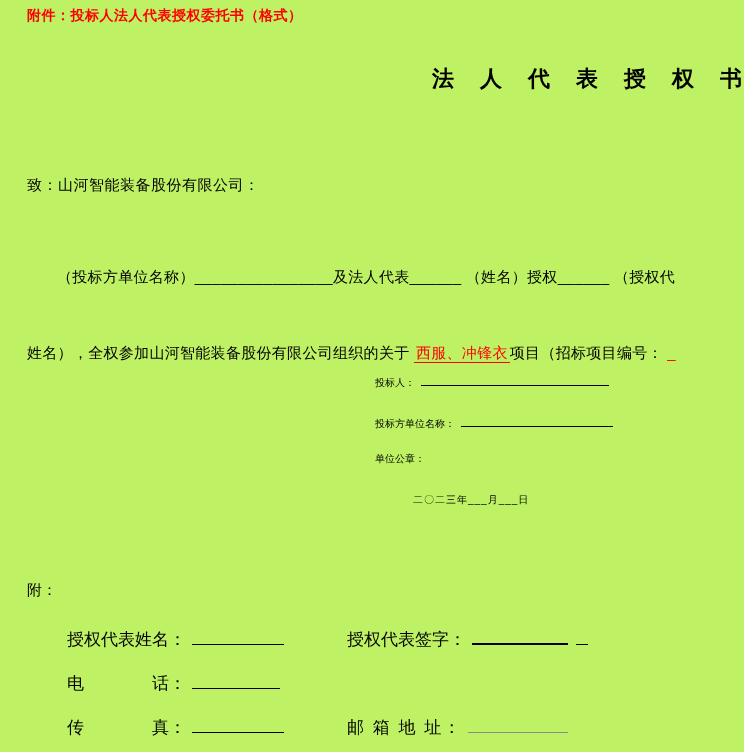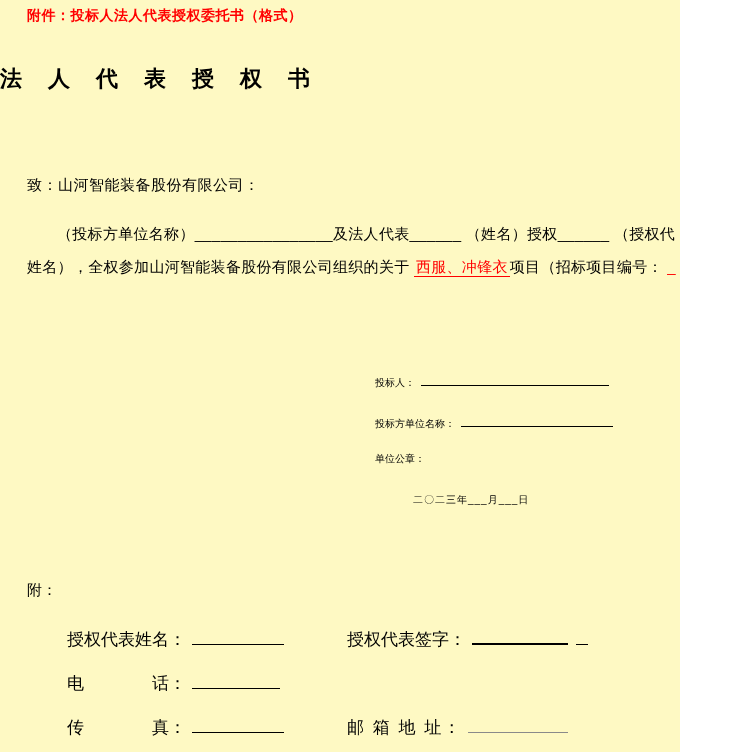--- a/index.html
+++ b/index.html
@@ -1,58 +1,58 @@
 <!DOCTYPE html>
 <html><head>
 <meta charset="utf-8">
 <style>
   html,body { margin:0; padding:0; background:#ffffff; }
   .page {
     position:relative;
-    width:680px;
+    width:744px;
     height:752px;
-    background:#fef9c3;
+    background:#bef264;
     color:#000000;
     font-family:"Liberation Sans","DejaVu Sans",sans-serif;
     font-size:15px;
     overflow:hidden;
   }
   .attachment-note {
     position:absolute;
     left:27px; top:7px;
     color:#ff0000;
     font-weight:bold;
     font-size:14px;
     letter-spacing:0.5px;
   }
   .doc-title {
     position:absolute;
     left:0; top:64px;
     width:100%;
-    text-align:left;
+    text-align:right;
     font-family:"Liberation Serif","DejaVu Serif",serif;
     font-size:22px;
     font-weight:bold;
     letter-spacing:2px;
   }
   .salutation {
     position:absolute;
     left:27px; top:176px;
     font-size:15px;
     letter-spacing:0.5px;
   }
   .body-paragraph {
     position:absolute;
     left:27px; top:217px;
     width:706px;
     line-height:33px;
     font-size:15px;
     letter-spacing:0.3px;
   }
-  .para-line { white-space:nowrap; }
+  .para-line { white-space:nowrap;margin-top:43px; }
   .indent { padding-left:30px; }
   .red { color:#ff0000; }
   .red-underline {
     color:#ff0000;
     border-bottom:1px solid #ff0000;
     padding:0 2px 1px 2px;
   }
   .code-underline {
     color:#ff0000;
     border-bottom:1px solid #ff4040;

